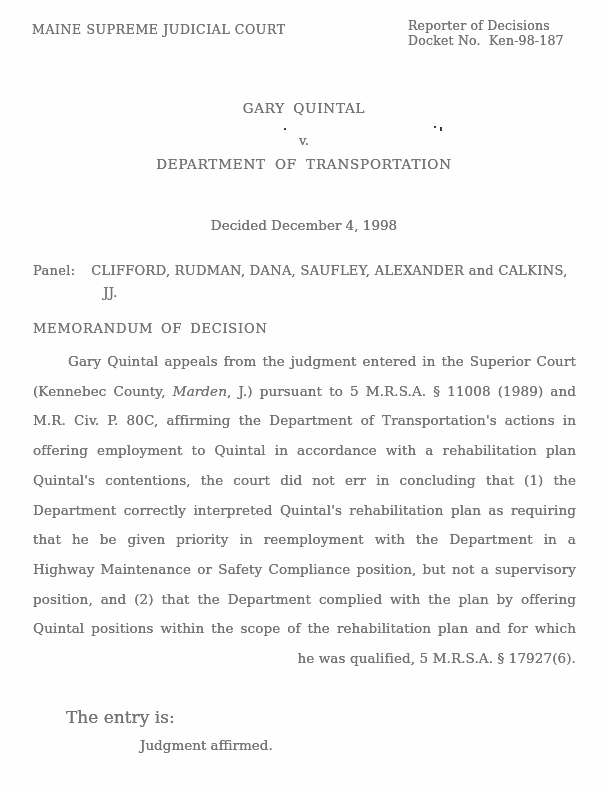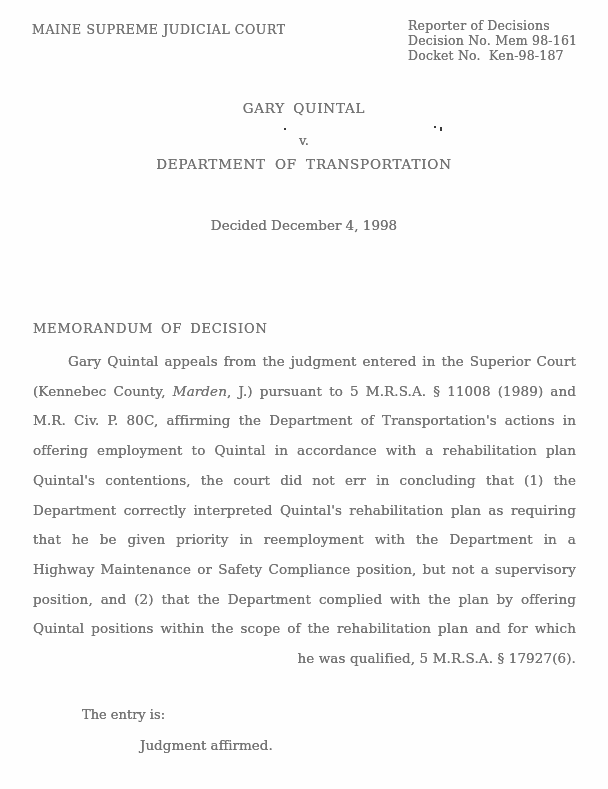--- a/index.html
+++ b/index.html
@@ -55,48 +55,54 @@
     line-height: 29.72px;
     overflow: hidden;
     text-align: justify;
     letter-spacing: 0.1px;
   }
   .body-line.justify::after { content: ""; display: inline-block; width: 100%; height: 0; }
   .body-line.first { text-indent: 35px; }
   .body-line.last { text-align: right; }
 
   
-  .entry-lead { position: absolute; top: 707px; left: 82px;  font-size: 13px; }
+  .entry-lead { position: absolute; top: 707px; left: 66px;  font-size: 17px; }
   .judgment   { position: absolute; top: 737px; left: 140px; font-size: 13.5px; }
 
   
   .artifact { position: absolute; background: #3a3a3a; }
   .art-dot1  { left: 284px; top: 128px; width: 2px; height: 2px; }
   .art-dot2  { left: 434px; top: 126px; width: 2px; height: 2px; }
   .art-tick  { left: 440px; top: 127px; width: 2px; height: 4px; }
 
   i { font-style: italic; }
 </style>
 </head>
 <body>
 
 <div class="page">
 
   <div class="court-name">MAINE SUPREME JUDICIAL COURT</div>
   <div class="reporter-block">
     <div>Reporter of Decisions</div>
-    <div>Decision No. Mem 98-161</div>
     <div>Docket No.&nbsp; Ken-98-187</div>
   </div>
 
   <div class="center-line appellant">GARY QUINTAL</div>
   <div class="center-line versus">v.</div>
   <div class="center-line appellee">DEPARTMENT OF TRANSPORTATION</div>
   <div class="center-line decided">Decided December 4, 1998</div>
 
+  <div class="panel">
+    <div class="panel-label">Panel:</div>
+    <div class="panel-justices">
+      <div>CLIFFORD, RUDMAN, DANA, SAUFLEY, ALEXANDER and CALKINS,</div>
+      <div class="panel-justices-line2">JJ.</div>
+    </div>
+  </div>
 
   <div class="memo-heading">MEMORANDUM OF DECISION</div>
 
   <div class="body-block">
     <div class="body-line justify first">Gary Quintal appeals from the judgment entered in the Superior Court</div>
     <div class="body-line justify"><span>(Kennebec County, </span><i>Marden</i><span>, J.) pursuant to 5 M.R.S.A. § 11008 (1989) and</span></div>
     <div class="body-line justify">M.R. Civ. P. 80C, affirming the Department of Transportation's actions in</div>
     <div class="body-line justify">offering employment to Quintal in accordance with a rehabilitation plan</div>
     <div class="body-line justify">Quintal's contentions, the court did not err in concluding that (1) the</div>
     <div class="body-line justify">Department correctly interpreted Quintal's rehabilitation plan as requiring</div>

